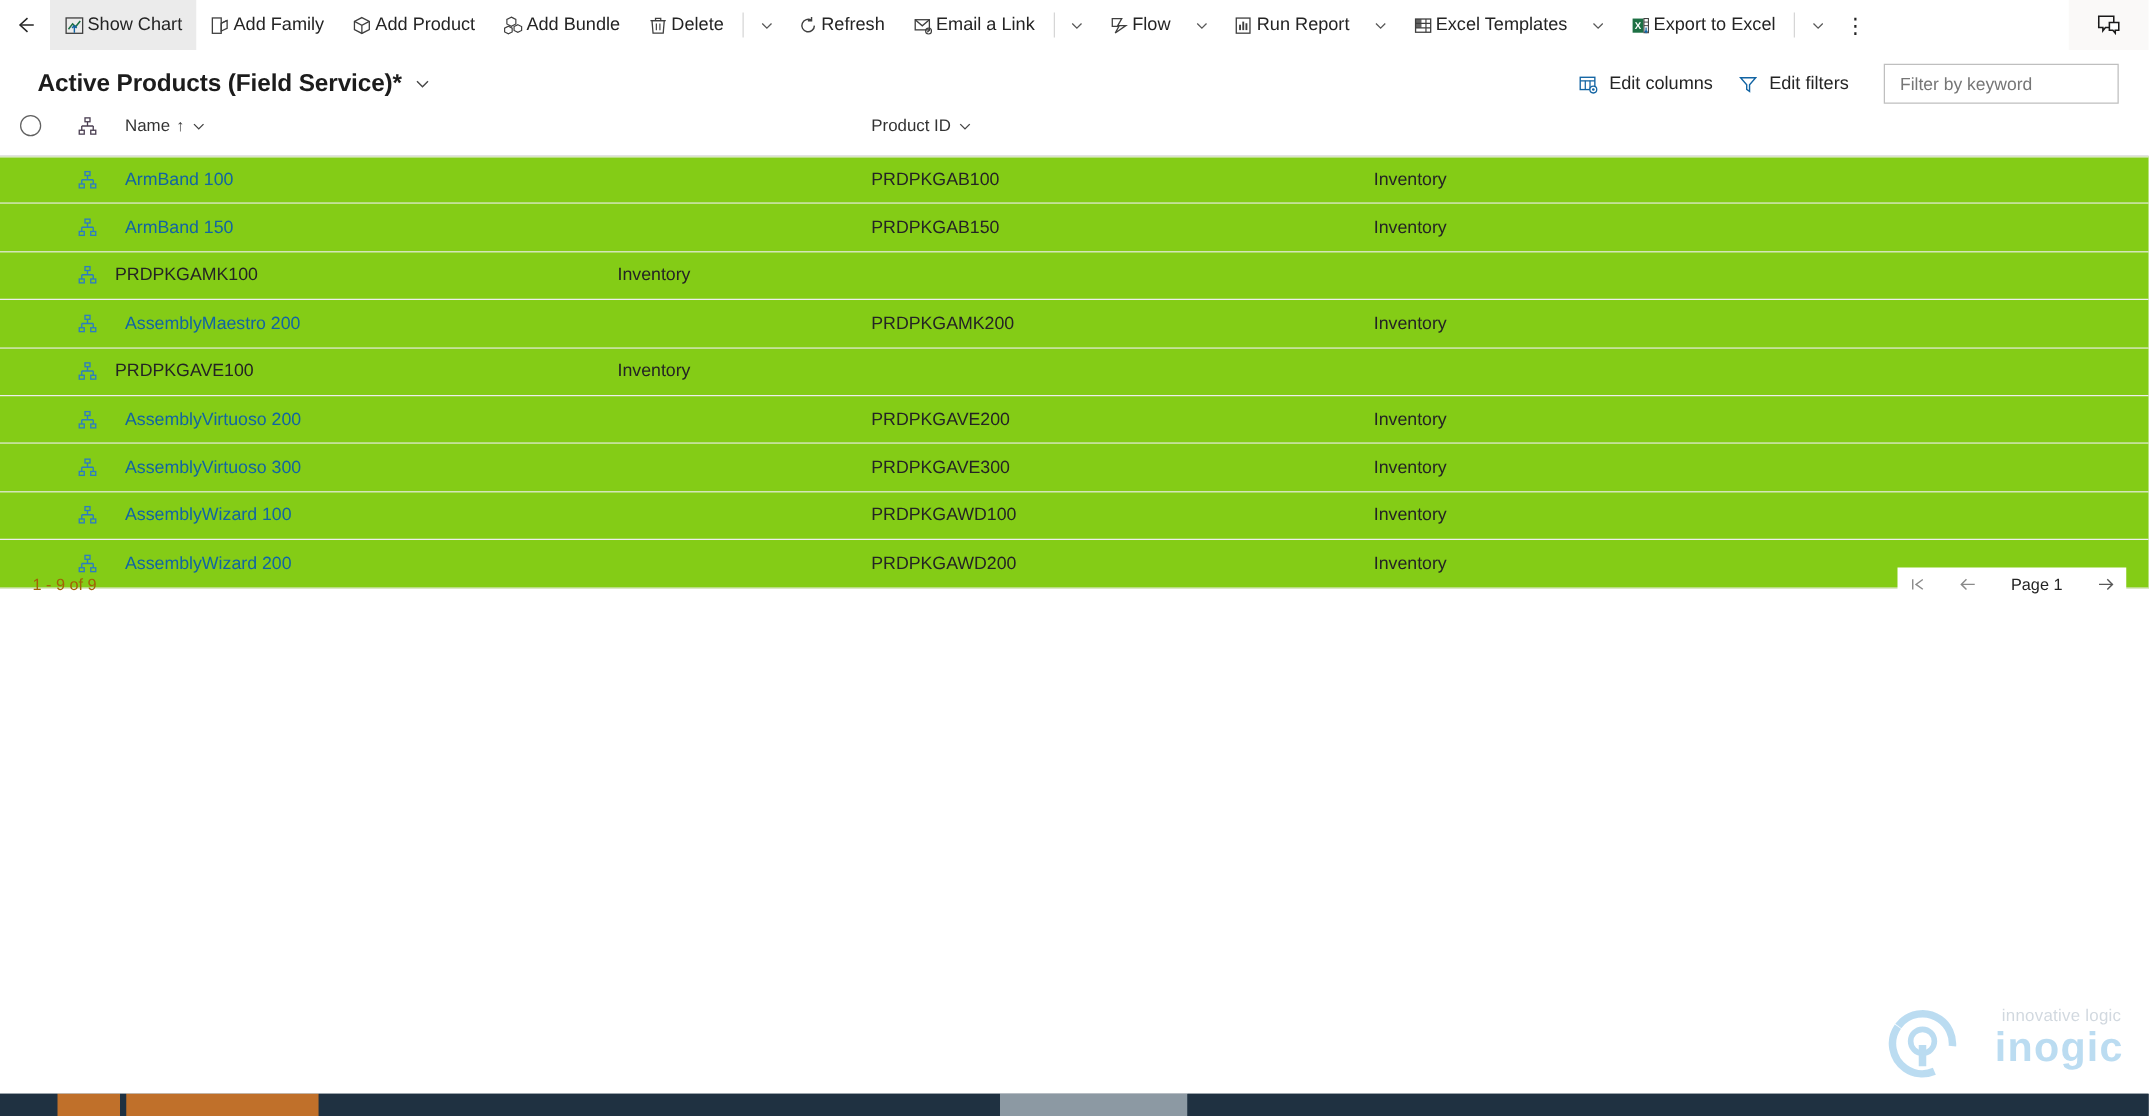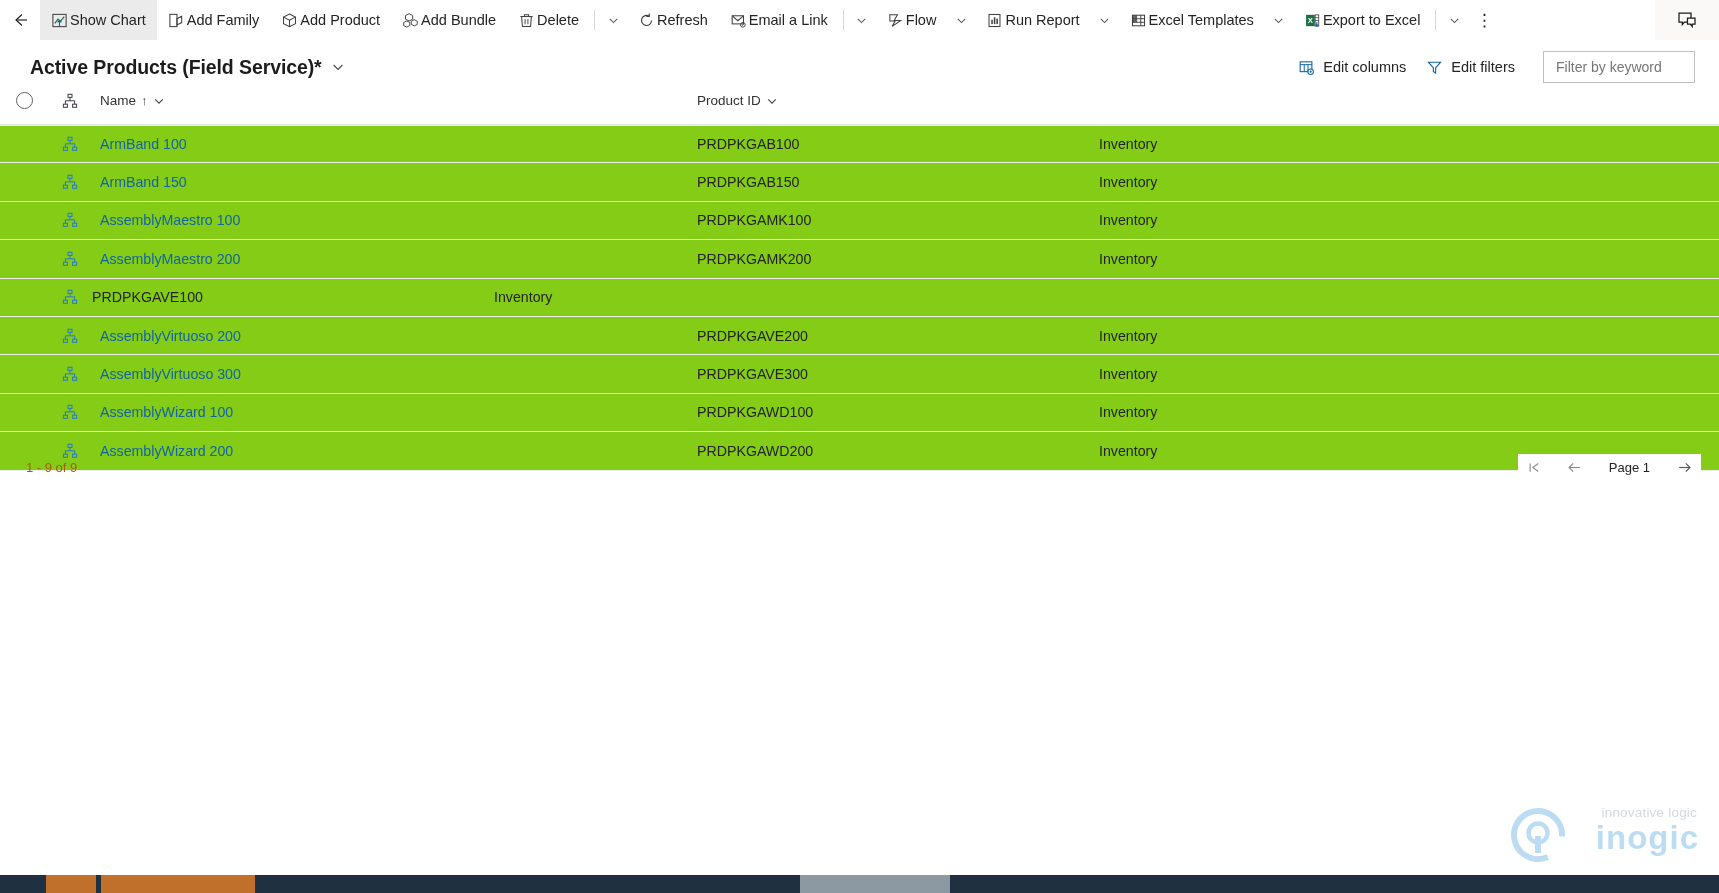--- a/index.html
+++ b/index.html
@@ -88,21 +88,21 @@
   .vh-btn {
     display: flex; align-items: center; gap: 8px;
     font-size: 14.5px;
     color: #242424;
     padding: 6px 10px;
     cursor: pointer;
     white-space: nowrap;
   }
   .search-box {
     margin-left: 18px;
-    width: 152px;
+    width: 188px;
     height: 32px;
     border: 1px solid #bfbfbf;
     background: #ffffff;
     display: flex; align-items: center;
     padding: 0 10px;
   }
   .search-box input {
     border: none; outline: none;
     width: 100%;
     font-family: "Liberation Sans", sans-serif;
@@ -562,21 +562,20 @@
     <svg width="16" height="16" viewBox="0 0 16 16">
       <rect x="6" y="1.3" width="4" height="3.1" fill="none" stroke="#2b7cc4" stroke-width="1.05"></rect>
       <rect x="1.4" y="11.2" width="4" height="3.1" fill="none" stroke="#2b7cc4" stroke-width="1.05"></rect>
       <rect x="10.6" y="11.2" width="4" height="3.1" fill="none" stroke="#2b7cc4" stroke-width="1.05"></rect>
       <line x1="8" y1="4.4" x2="8" y2="7.8" stroke="#2b7cc4" stroke-width="1.05"></line>
       <line x1="3.4" y1="7.8" x2="12.6" y2="7.8" stroke="#2b7cc4" stroke-width="1.05"></line>
       <line x1="3.4" y1="7.8" x2="3.4" y2="11.2" stroke="#2b7cc4" stroke-width="1.05"></line>
       <line x1="12.6" y1="7.8" x2="12.6" y2="11.2" stroke="#2b7cc4" stroke-width="1.05"></line>
     </svg>
         </div>
-        <div class="col-name"><span class="cell-link">AssemblyMaestro 100</span></div>
         <div class="col-pid cell">PRDPKGAMK100</div>
         <div class="col-type cell">Inventory</div>
       </div>
       <div class="grid-row">
         <div class="col-select"></div>
         <div class="col-icon">
     <svg width="16" height="16" viewBox="0 0 16 16">
       <rect x="6" y="1.3" width="4" height="3.1" fill="none" stroke="#2b7cc4" stroke-width="1.05"></rect>
       <rect x="1.4" y="11.2" width="4" height="3.1" fill="none" stroke="#2b7cc4" stroke-width="1.05"></rect>
       <rect x="10.6" y="11.2" width="4" height="3.1" fill="none" stroke="#2b7cc4" stroke-width="1.05"></rect>

